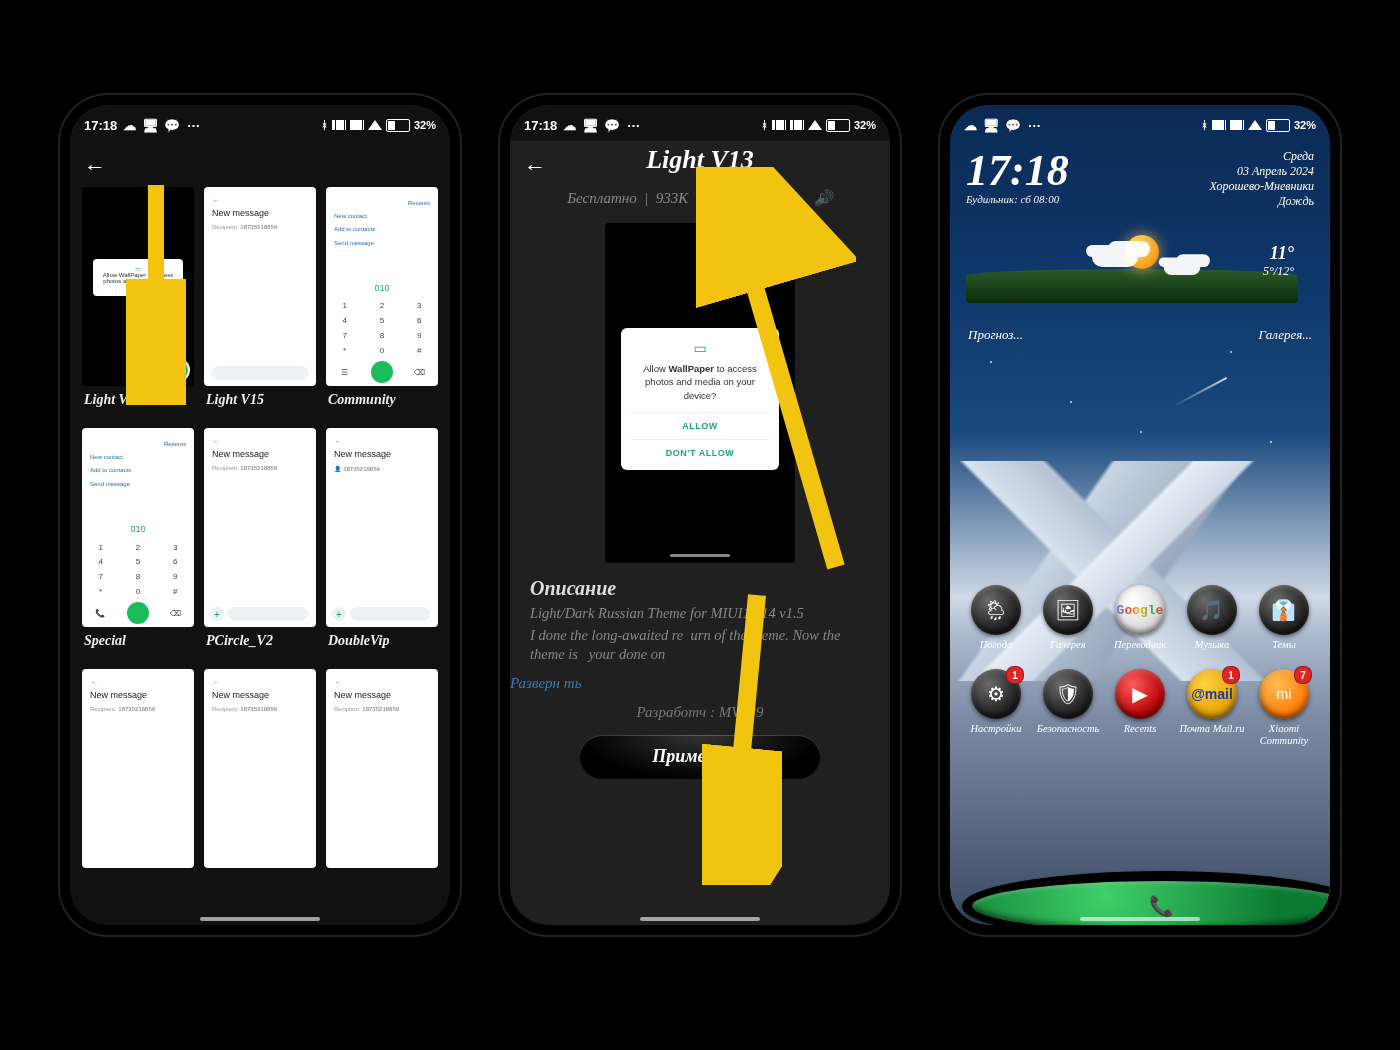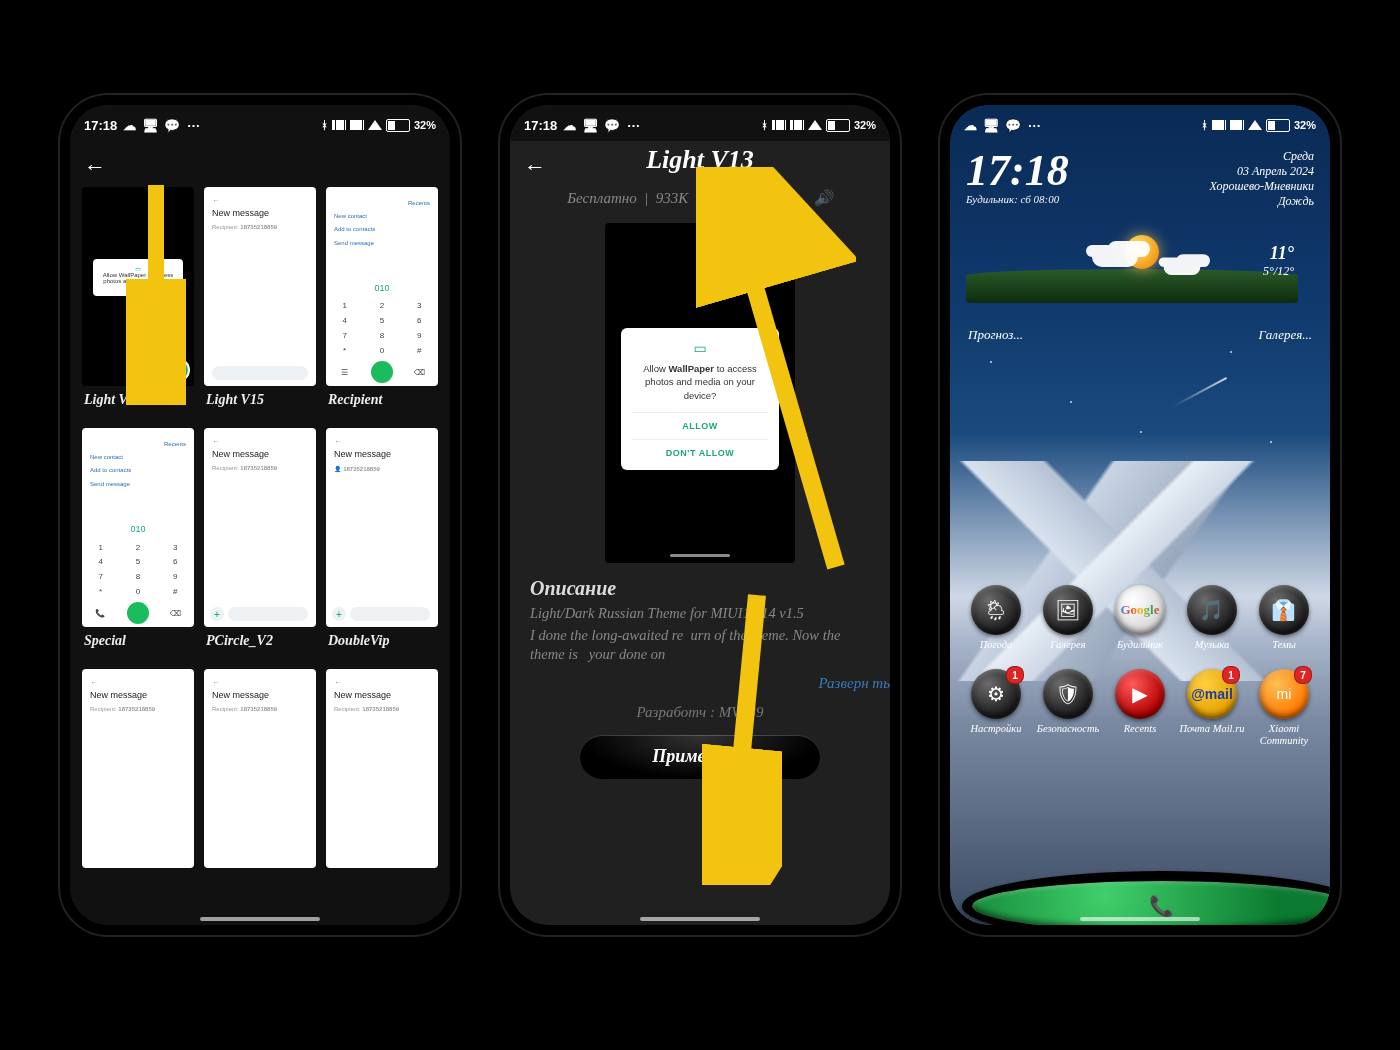--- a/index.html
+++ b/index.html
@@ -150,21 +150,21 @@
   .s2-dialog .ic-folder { color: #1aa879; font-size: 14px; }
   .s2-dialog .d-text { margin: 6px 0 10px; line-height: 1.4; font-size: 9.5px; }
   .s2-dialog .d-btn { color: #1aa879; font-weight: 600; padding: 8px 0; border-top: 1px solid #eee; font-size: 9px; letter-spacing: .5px; }
   .s2-desc {
     padding: 0 20px;
     font-family: Georgia, serif;
     font-style: italic;
   }
   .s2-desc h3 { color: #ddd; font-size: 20px; margin: 6px 0 4px; font-weight: 700; }
   .s2-desc p { color: #888; font-size: 14.5px; line-height: 1.35; margin: 2px 0; }
-  .s2-expand { text-align: right; color: #3a7ab8; font-family: Georgia, serif; font-style: italic; font-size: 15px; padding: 8px 0 6px; }
+  .s2-expand { text-align: left; color: #3a7ab8; font-family: Georgia, serif; font-style: italic; font-size: 15px; padding: 8px 0 6px; }
   .s2-devby { text-align: center; color: #777; font-family: Georgia, serif; font-style: italic; font-size: 15px; padding: 6px 0 14px; }
   .apply-btn {
     margin: 0 auto;
     width: 240px;
     height: 44px;
     background: radial-gradient(ellipse at 50% 0%, #333, #000 70%);
     border-radius: 22px;
     color: #fff;
     font-family: Georgia, serif;
     font-style: italic;
@@ -288,21 +288,21 @@
     box-shadow: inset 0 2px 4px rgba(255,255,255,.25), inset 0 -3px 6px rgba(0,0,0,.6), 0 2px 4px rgba(0,0,0,.5);
     display: flex; align-items: center; justify-content: center; font-size: 20px; color: #eee;
     position: relative;
   }
   .home-indicator {
     position: absolute; bottom: 4px; left: 50%; transform: translateX(-50%);
     width: 120px; height: 4px; border-radius: 2px; background: rgba(255,255,255,.6);
   }
   .bubble.google { background: radial-gradient(circle at 35% 30%, #fff, #d7d7d7 70%); }
   .bubble.google span {
-    font-family: Liberation Serif, serif; font-size: 13px; font-weight: 700;
+    font-family: Liberation Mono, monospace; font-size: 13px; font-weight: 700;
     background: linear-gradient(90deg,#4285F4,#EA4335,#FBBC05,#34A853,#EA4335);
     -webkit-background-clip: text; background-clip: text; color: transparent;
   }
   .bubble.mail { background: radial-gradient(circle at 35% 30%, #ffcf3f, #e7a100 70%); color:#1a3fa0; font-size:14px; font-weight:700; }
   .bubble.youtube { background: radial-gradient(circle at 35% 30%, #ff5a5a, #b30000 70%); color:#fff; }
   .bubble.mi { background: radial-gradient(circle at 35% 30%, #ffbe55, #ff7a00 70%); color:#fff; font-size:14px; }
   .bubble.phone { background: radial-gradient(circle at 35% 30%, #3fcf6a, #0c7a30 70%); color:#fff; }
 
   
   .arrow {
@@ -388,21 +388,21 @@
                 <div>*</div>
                   <div>0</div>
                   <div>#</div>
                 <div>☰</div>
                   <div>
                     <div class="call-btn"></div>
                   </div>
                   <div>⌫</div>
               </div>
             </div>
-            <div class="thumb-title">Recipient</div>
+            <div class="thumb-title">Community</div>
           </div>
 
           <div class="thumb-wrap">
             <div class="thumb">
               <div class="contacts-list">
                 <div>Recents</div>
                 <div>New contact</div>
                 <div>Add to contacts</div>
                 <div>Send message</div>
               </div>
@@ -648,21 +648,21 @@
               <div class="label">Погода</div>
             </div>
             <div class="app">
               <div class="bubble">🖼</div>
               <div class="label">Галерея</div>
             </div>
             <div class="app">
               <div class="bubble google">
                 <span>Google</span>
               </div>
-              <div class="label">Будильник</div>
+              <div class="label">Переводчик</div>
             </div>
             <div class="app">
               <div class="bubble">🎵</div>
               <div class="label">Музыка</div>
             </div>
             <div class="app">
               <div class="bubble">👔</div>
               <div class="label">Темы</div>
             </div>
             <div class="app">

